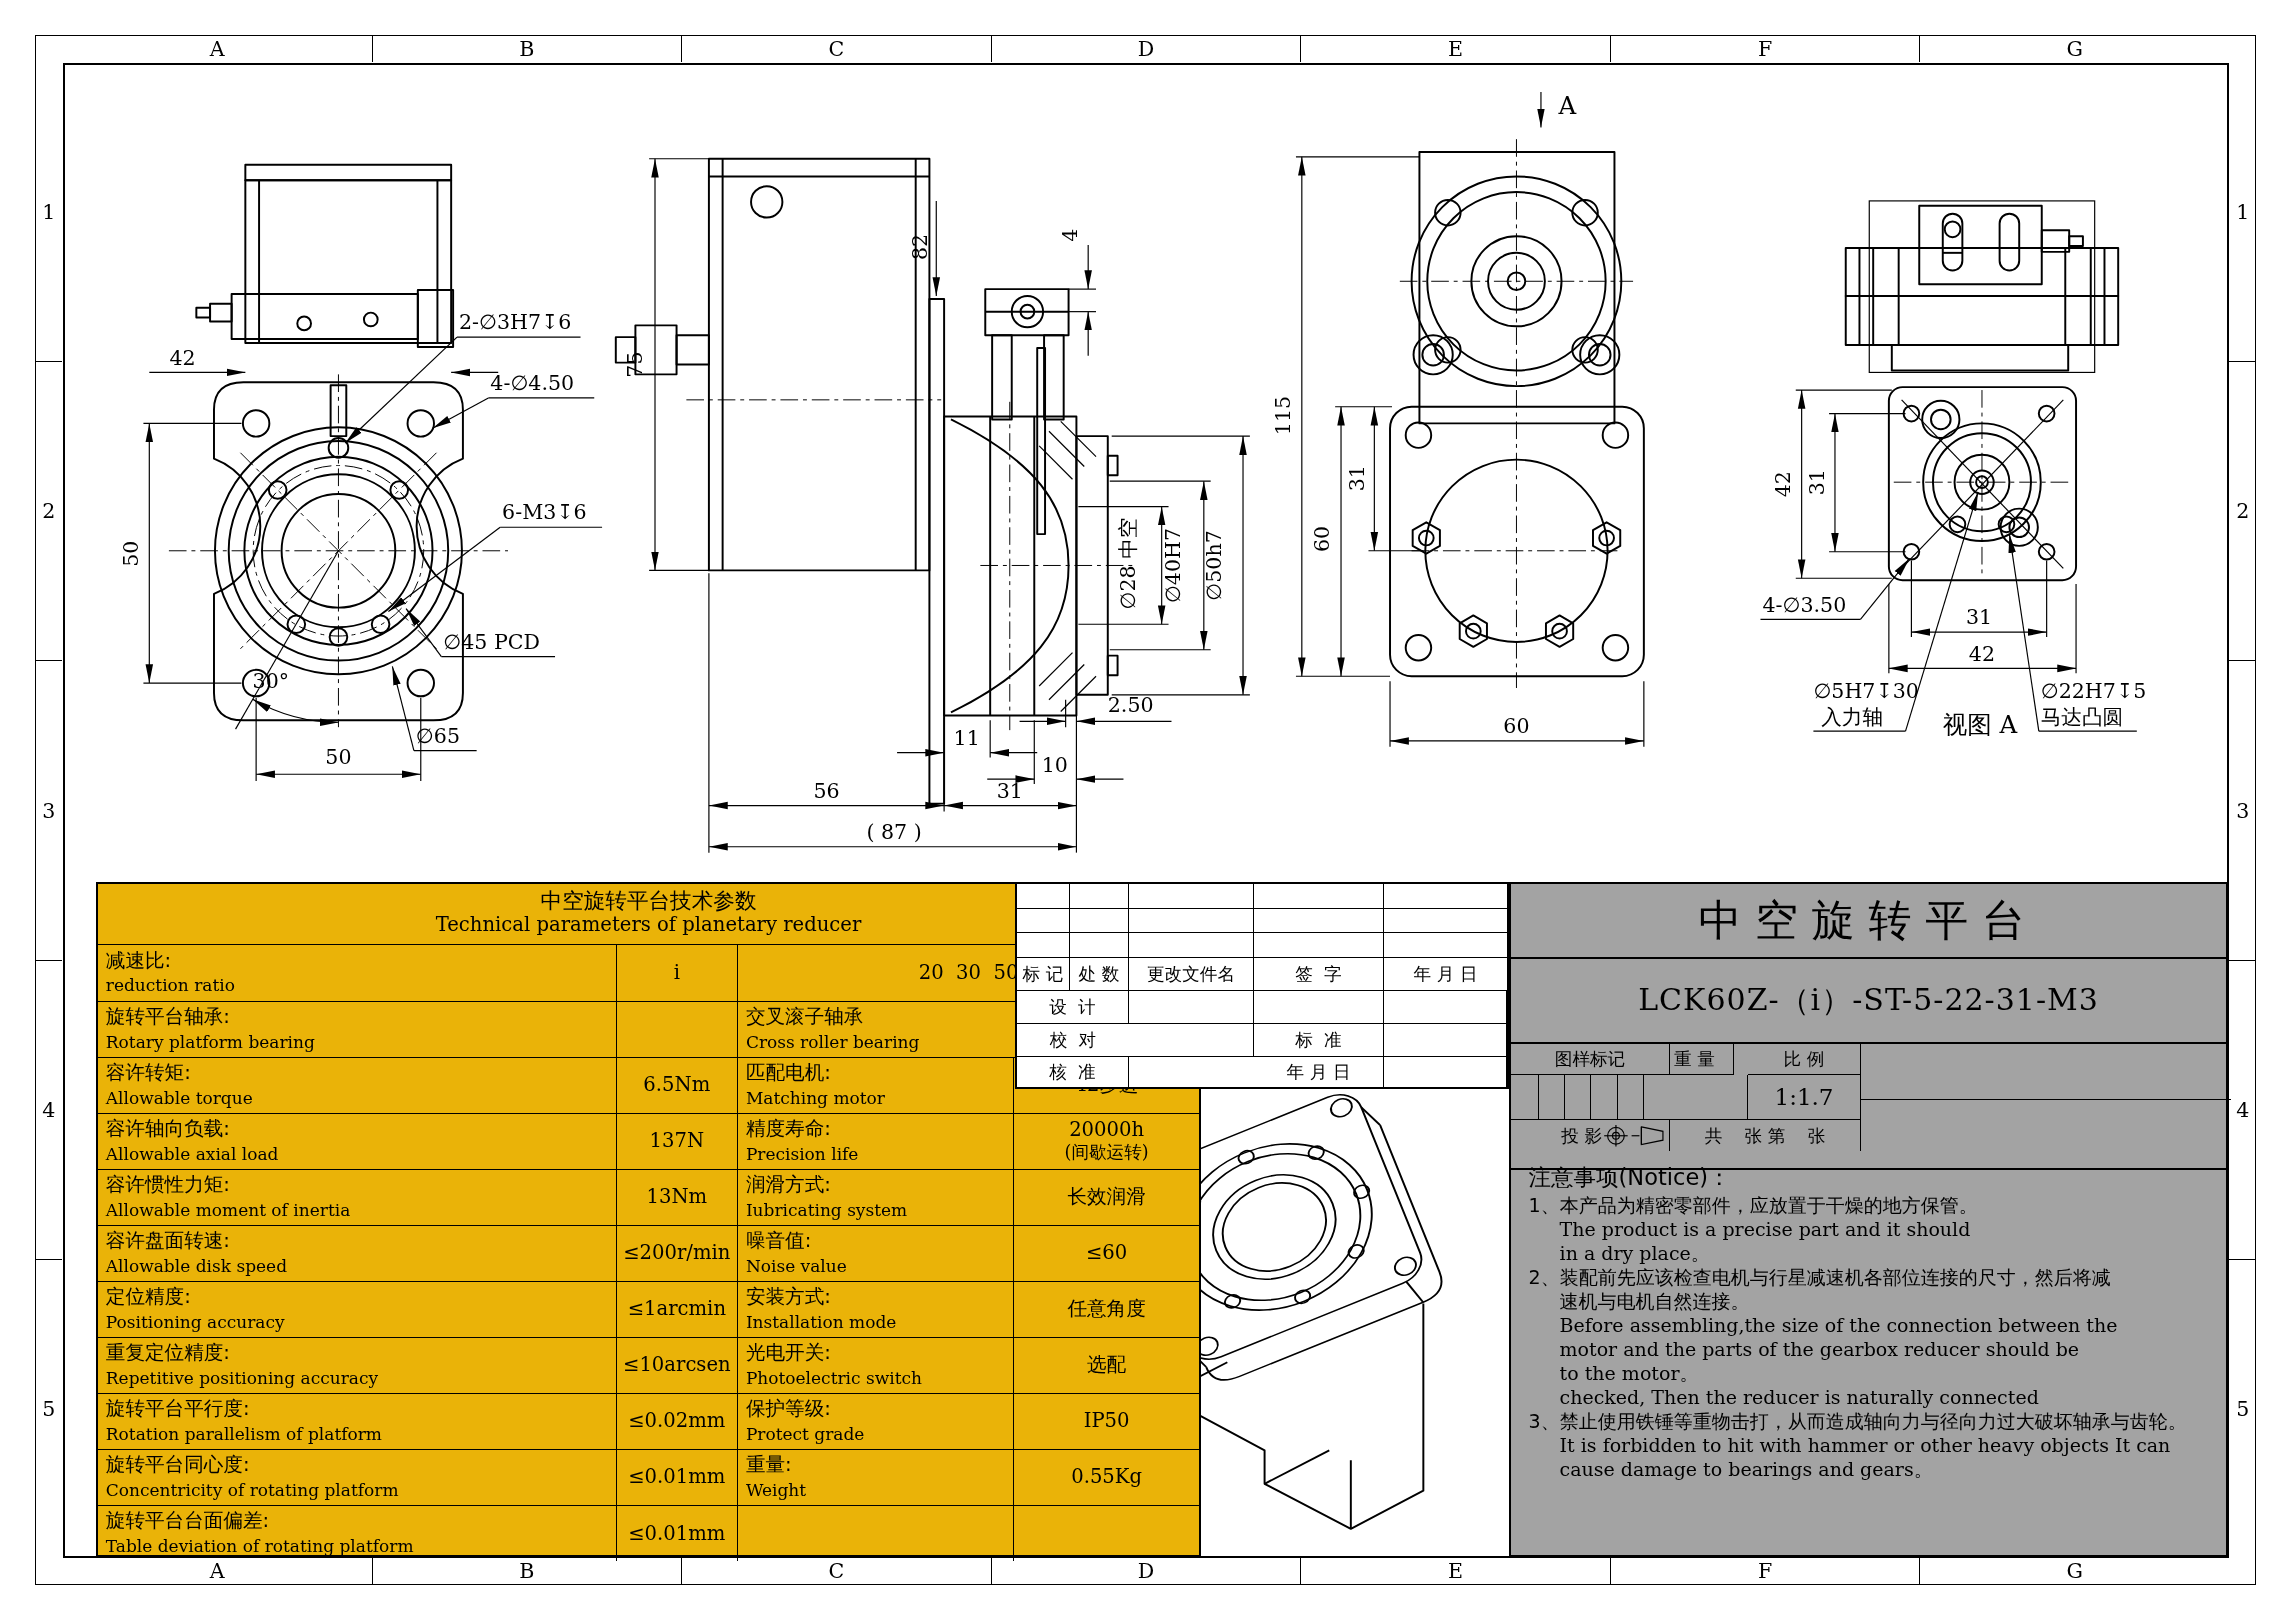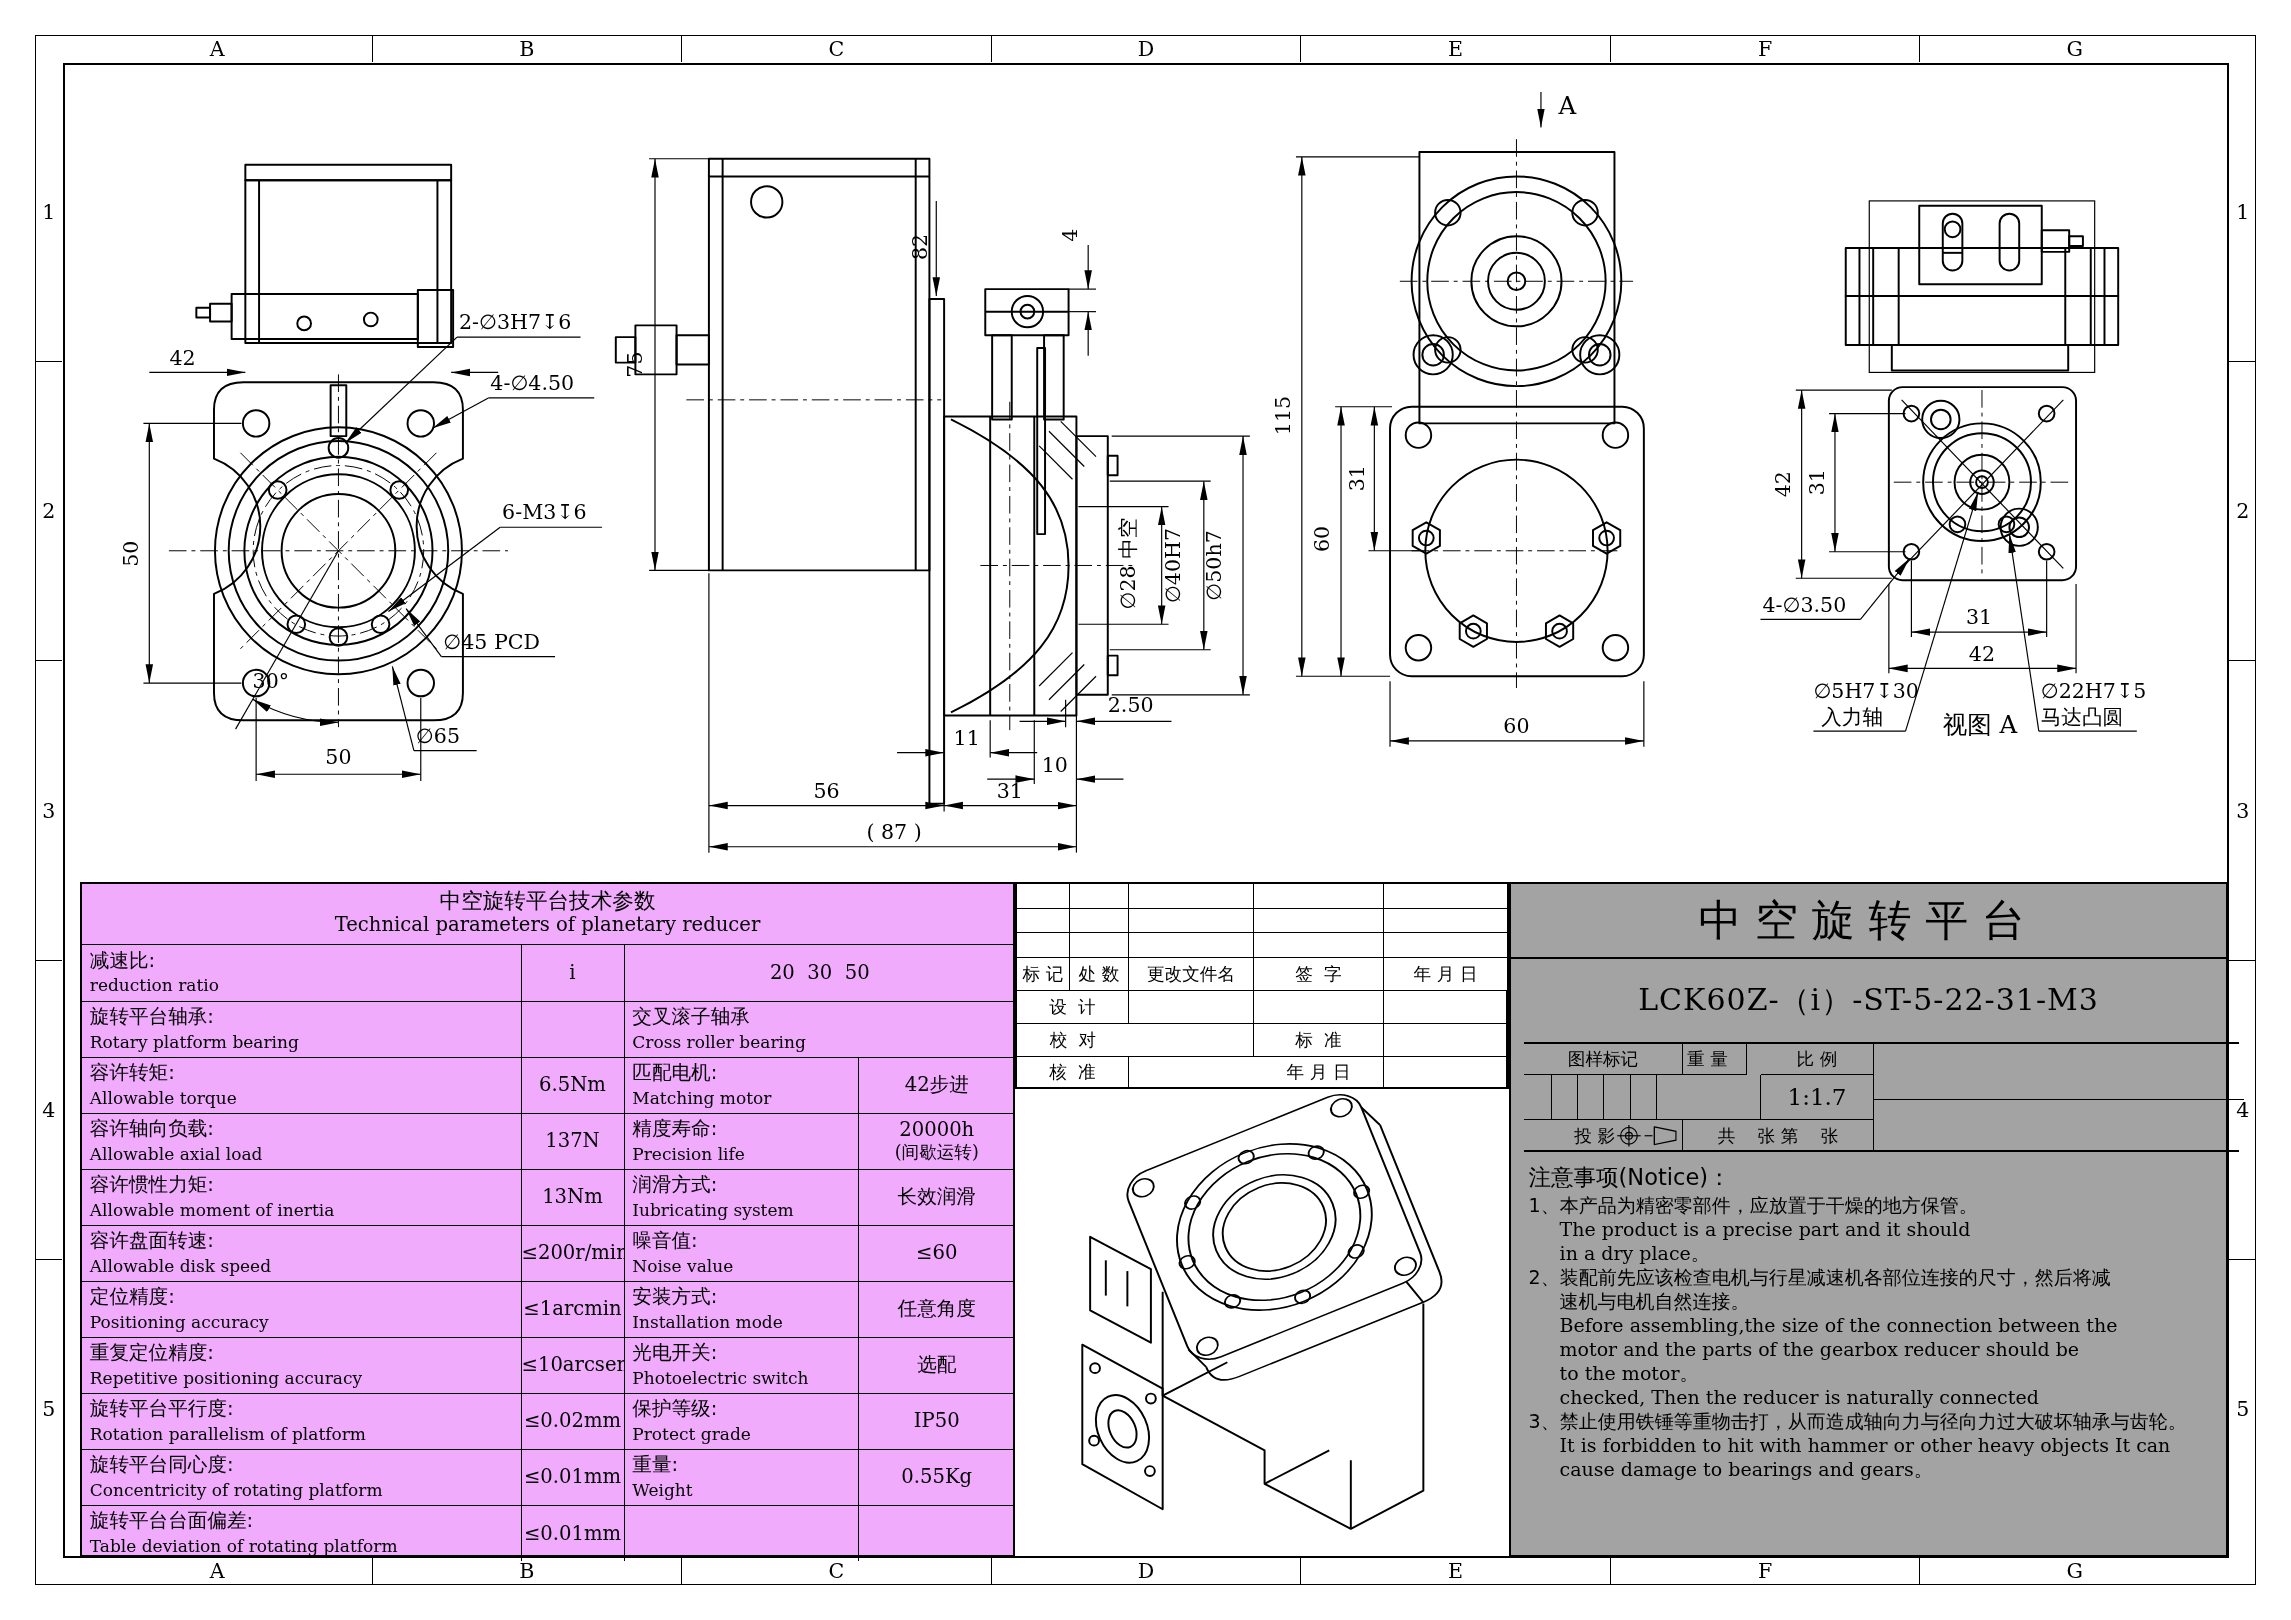--- a/index.html
+++ b/index.html
@@ -20,21 +20,21 @@
   .band-right{left:2229px;top:63px;width:27.4px;height:1495px;flex-direction:column;}
   .band-left .cell+.cell,.band-right .cell+.cell{border-top:1.5px solid #000;}
   
   svg.draw{position:absolute;left:0;top:0;}
   .ln{stroke:#000;stroke-width:2;fill:none;stroke-linejoin:round;}
   .lt{stroke:#000;stroke-width:1.2;fill:none;}
   .cl{stroke:#000;stroke-width:1;fill:none;stroke-dasharray:18 5 4 5;}
   .dim{font:21px "DejaVu Serif","DejaVu Sans",serif;fill:#000;}
   .cap{font:25px "DejaVu Serif","DejaVu Sans",serif;fill:#000;}
   
-  .params{left:80px;top:882px;width:935px;height:675px;border:2.5px solid #000;background:#f0abfc;}
+  .params{left:96px;top:882px;width:1105px;height:675px;border:2.5px solid #000;background:#eab308;}
   .params .ttl{height:61px;border-bottom:1.5px solid #000;text-align:center;padding-top:3.9px;}
   .params .ttl .zh{font-size:21.6px;}
   .params .ttl .en{font-size:19.6px;}
   table.pt{border-collapse:collapse;width:100%;table-layout:fixed;border:hidden;}
   table.pt td{border:1.5px solid #000;padding:0 0 0 7.8px;height:56px;overflow:hidden;}
   table.pt td.v{text-align:center;padding:0;}
   .zh{font-family:"DejaVu Sans","Liberation Sans",sans-serif;font-size:19.6px;line-height:25.5px;}
   .en{font-family:"DejaVu Serif","Liberation Serif",serif;font-size:17px;line-height:24.5px;}
   .val{font-family:"DejaVu Serif","Liberation Serif",serif;font-size:19.6px;line-height:23.5px;white-space:pre;}
   
@@ -46,21 +46,21 @@
            font-family:"DejaVu Sans",sans-serif;font-size:17.6px;white-space:pre;}
   .rev div:nth-child(5n){border-right:none;}
   .rev .sp2{grid-column:1 / 3;}
   .rev .last{border-bottom:none;}
   
   .tblock{left:1509px;top:882px;width:719px;height:675px;border:2px solid #000;background:#a3a3a3;}
   .tb-title{left:0;top:0;width:100%;height:75px;display:flex;align-items:center;justify-content:center;
             font-family:"DejaVu Sans",sans-serif;font-size:43px;letter-spacing:13.7px;border-bottom:2px solid #000;}
   .tb-pn{left:0;top:75px;width:100%;height:82px;display:flex;align-items:center;justify-content:center;
          font-size:30px;letter-spacing:1px;}
-  .tb-grid{left:0;top:158px;width:100%;height:110px;border-top:2px solid #000;border-bottom:2px solid #000;margin-left:13px;}
+  .tb-grid{left:0;top:158px;width:100%;height:128px;border-top:2px solid #000;border-bottom:2px solid #000;}
   .tb-grid div{position:absolute;display:flex;align-items:center;justify-content:center;
                font-family:"DejaVu Sans",sans-serif;font-size:17.6px;white-space:pre;}
   .br{border-right:1.2px solid #000;} .bb{border-bottom:1.2px solid #000;}
   .tb-notice{left:0;top:268px;width:100%;height:408px;padding:9.8px 13.7px 0 17.6px;}
   .nt{font-family:"DejaVu Sans",sans-serif;font-size:22.5px;line-height:31px;}
   .n0{font-family:"DejaVu Sans",sans-serif;font-size:19px;line-height:24px;}
   .n1{font-family:"DejaVu Serif",serif;font-size:19px;line-height:24px;padding-left:31px;}
 </style>
 </head>
 <body>

